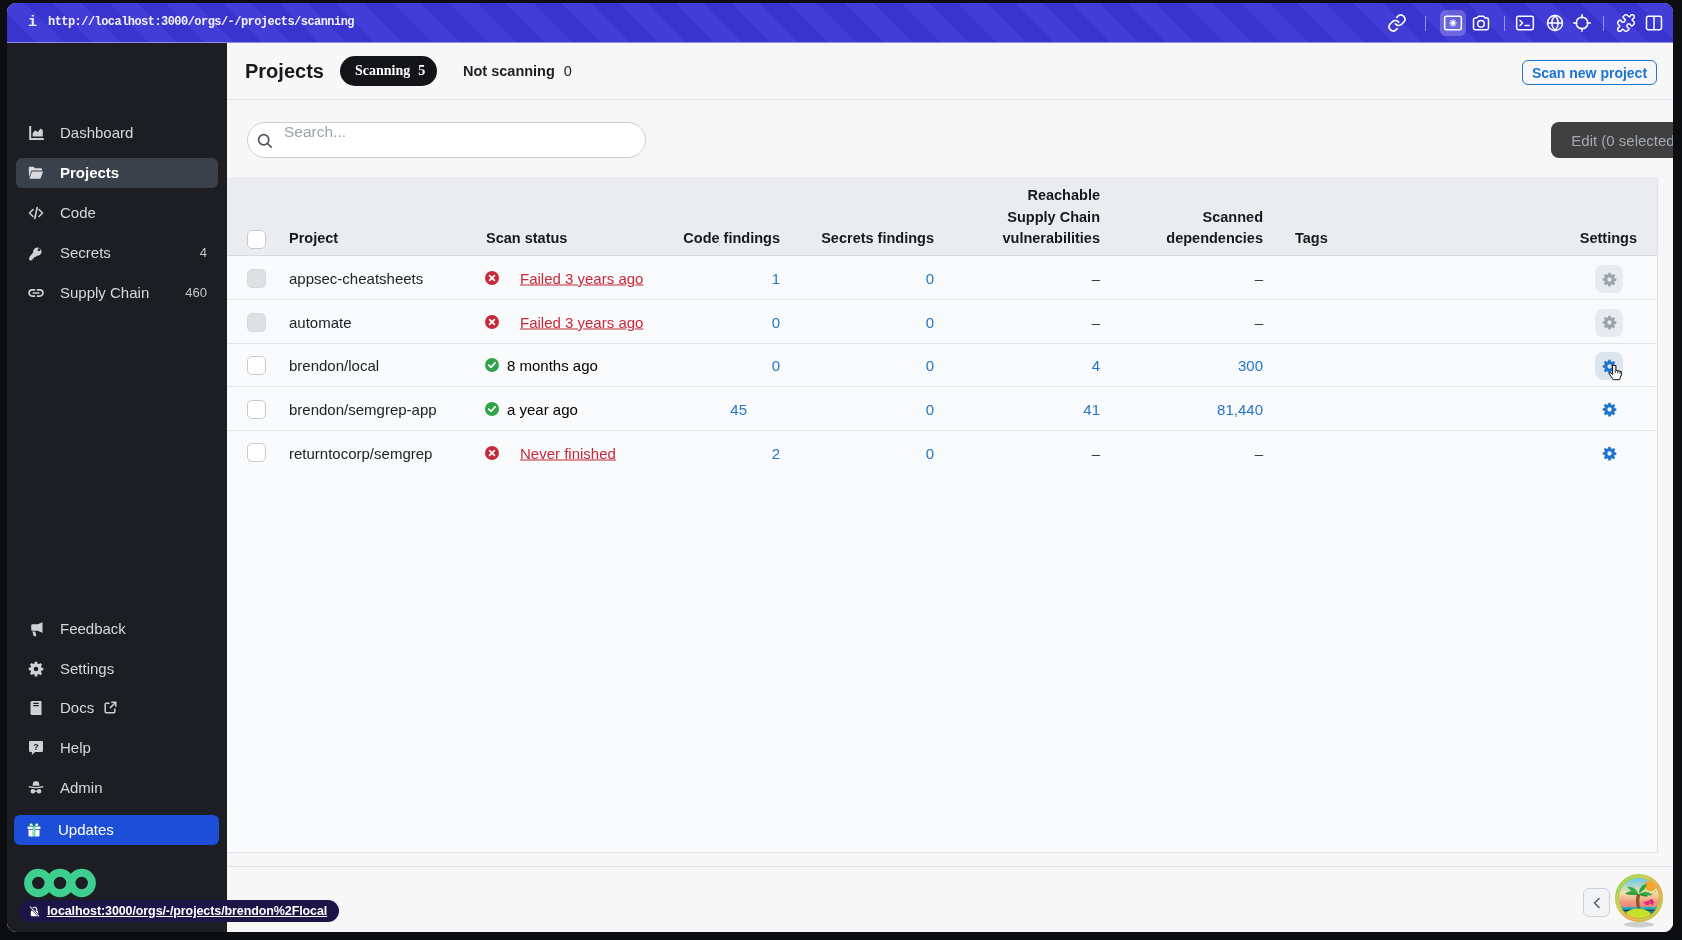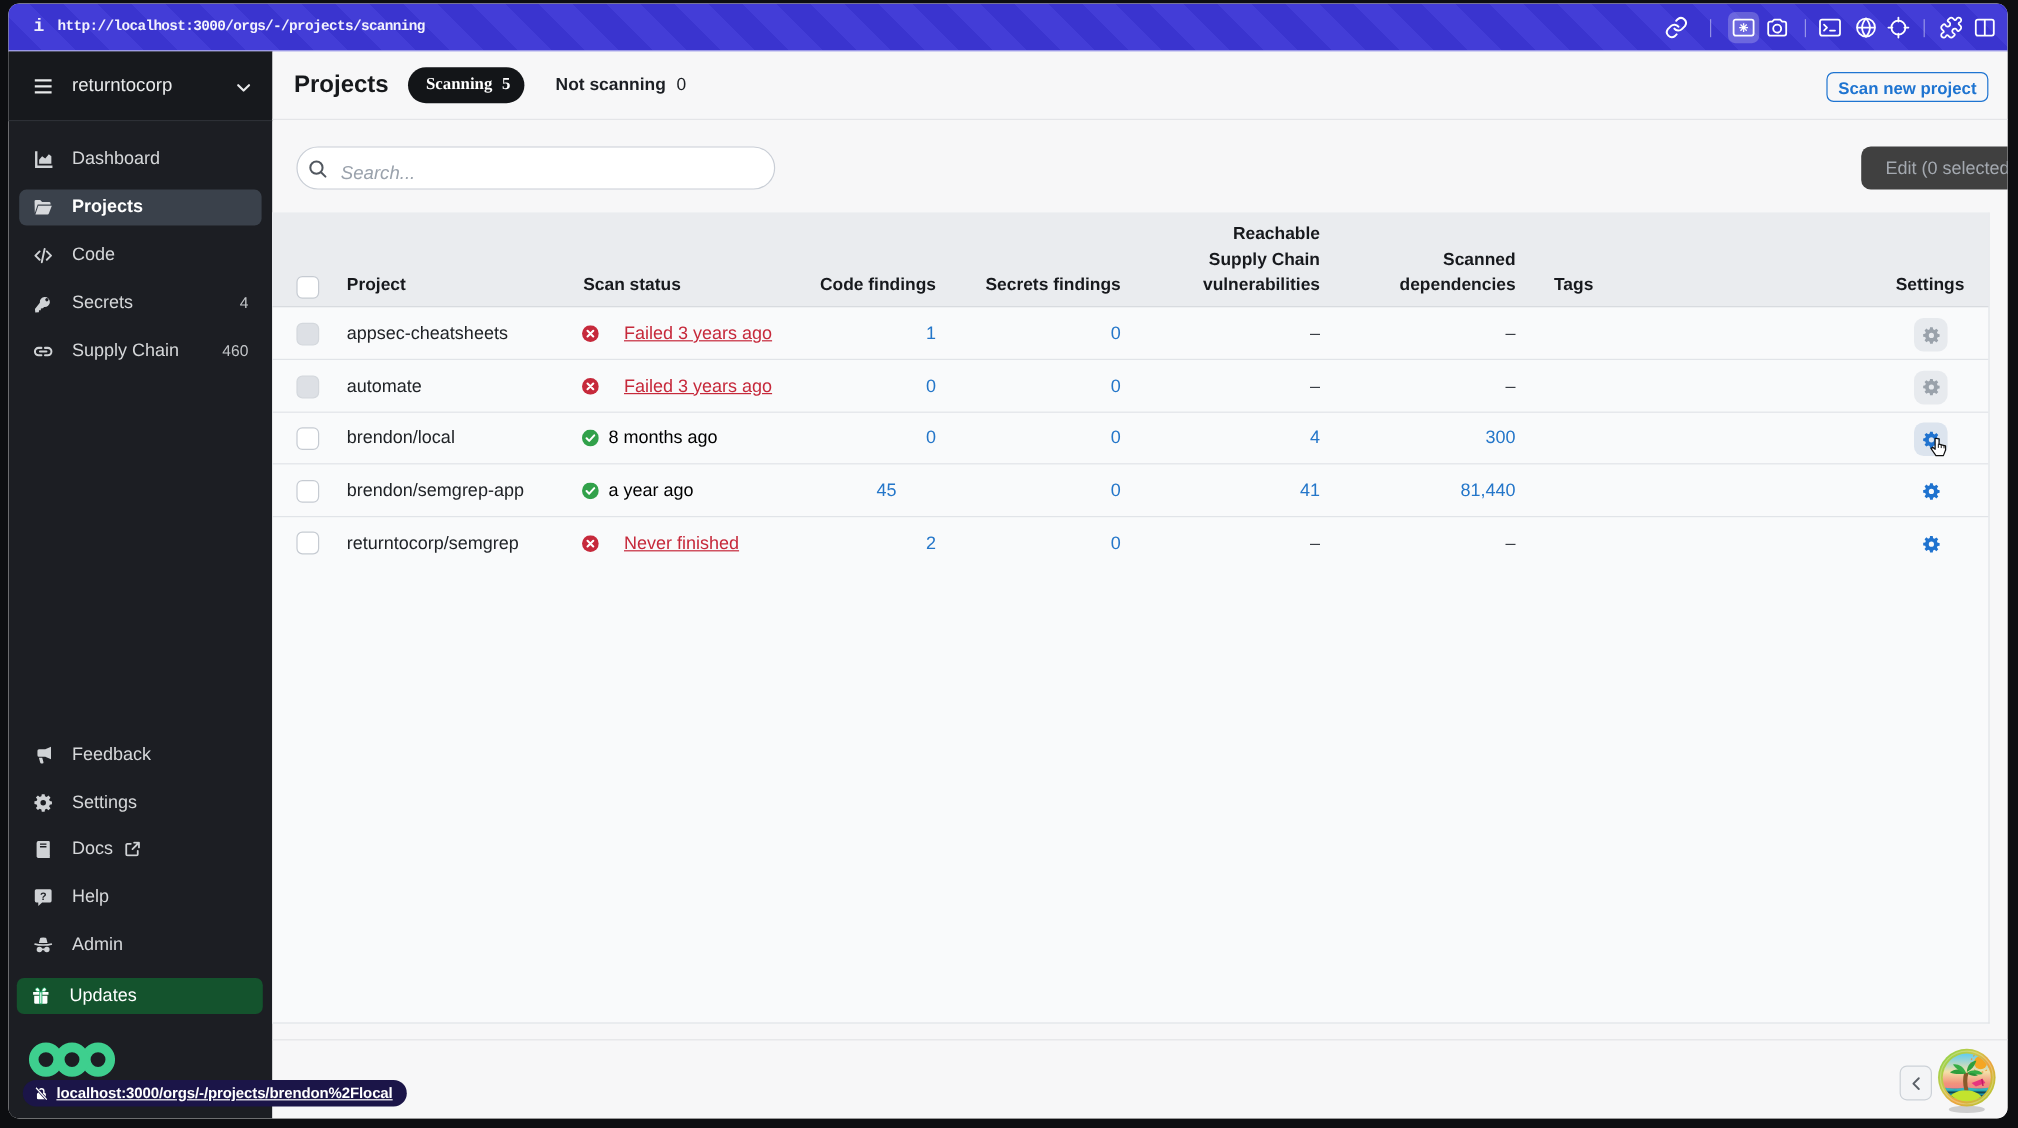--- a/index.html
+++ b/index.html
@@ -17,37 +17,37 @@
 
 #sidebar { position:absolute; left:0; top:40px; width:220px; height:889px; background:#1c1e23; }
 #sbhead { position:absolute; left:0; top:0; width:220px; height:58px; background:#17191d; border-bottom:1px solid #2d3036; }
 .sbtext { color:#d9dbdd; font-size:15px; }
 .navitem { position:absolute; left:9px; width:202px; height:30px; border-radius:6px; }
 .navitem .ic { position:absolute; left:12px; top:7px; width:16px; height:16px; }
 .navitem .lb { position:absolute; left:44px; top:6px; font-size:15px; color:#d6d8da; white-space:nowrap; }
 .navitem .bd { position:absolute; right:11px; top:7px; font-size:13px; color:#c3c6c9; }
 #navProjects { background:#3a414b; }
 #navProjects .lb { color:#ffffff; font-weight:bold; }
-#navUpdates { background:#14532d; left:7px; width:205px; }
+#navUpdates { background:#1d4ed8; left:7px; width:205px; }
 #navUpdates .lb { color:#ffffff; }
 
 #sblogo { position:absolute; left:17px; top:825px; }
 #tooltip { position:absolute; left:12px; top:897px; height:22px; background:#1b1548; border-radius:11px; display:flex; align-items:center; padding:0 12px 0 9px; z-index:60; }
 #tooltip span { color:#ffffff; font-size:12.5px; font-weight:bold; letter-spacing:-0.1px; margin-left:6px;text-decoration:underline; }
 
 #main { position:absolute; left:220px; top:40px; width:1446px; height:889px; background:#f7f7f8; }
 #pagehead { position:absolute; left:0; top:0; width:1446px; height:57px; border-bottom:1px solid #e4e5e8; }
 #ptitle { position:absolute; left:18px; top:17px; font-size:20px; font-weight:bold; color:#17191c; }
 #pillScan { position:absolute; left:113px; top:13px; height:30px; border-radius:15px; background:#131518; color:#fff; font-size:14px; font-weight:bold; display:flex; align-items:center; padding:0 12px 0 15px;font-family:Liberation Serif, serif; }
 #pillScan b { font-weight:bold; margin-left:8px; }
 #pillNot { position:absolute; left:236px; top:20px; font-size:14.5px; font-weight:bold; color:#1c1f24; }
 #pillNot b { font-weight:normal; margin-left:9px; }
 #btnScanNew { position:absolute; left:1295px; top:17px; width:135px; height:25px; border:1.5px solid #1e74d1; border-radius:6px; color:#1e74d1; font-size:14px; font-weight:bold; display:flex; align-items:center; justify-content:center; }
 #searchbox { position:absolute; left:20px; top:79px; width:399px; height:36px; background:#ffffff; border:1px solid #c9ced6; border-radius:18px; }
-#searchbox span { position:absolute; left:36px; top:13px; font-size:15.5px; color:#9aa2ac;font-style:italic; }
+#searchbox span { position:absolute; left:36px; top:0; font-size:15.5px; color:#9aa2ac; }
 #btnEdit { position:absolute; left:1276px; top:79px; width:149px; height:36px; background:#404040; border-radius:8px; color:#a4a9b0; font-size:15px; font-weight:normal; display:flex; align-items:center; justify-content:center;margin-left:48px; }
 
 #table { position:absolute; left:0; top:134px; width:1431px; height:676px; background:#f9fafb; border-right:1px solid #e0e3e6; border-bottom:1px solid #e0e3e6; }
 #thead { position:absolute; left:0; top:0; width:1430px; height:79px; background:#eaecef; border-bottom:1px solid #d8dbdf; }
 .th { position:absolute; font-size:14.5px; font-weight:bold; color:#17191d; line-height:21.5px; }
 .row { position:absolute; left:0; width:1430px; height:43px; border-bottom:1px solid #e1e4e8; }
 .row:last-of-type { border-bottom:none; }
 .cell { position:absolute; font-size:15px; color:#202327; top:50%; transform:translateY(-50%); white-space:nowrap; }
 .num { color:#2476c9; }
 .dash { color:#3a3e45; }
@@ -104,29 +104,20 @@
     <svg class="tbi" style="left:1609px" viewBox="0 0 24 24" fill="none" stroke="#fff" stroke-width="1.8" stroke-linejoin="round">
           <path d="M19.44 7.85c-.05.32.06.65.29.88l1.57 1.57c.47.47.7 1.08.7 1.7s-.23 1.23-.7 1.7l-1.61 1.61a.98.98 0 01-.84.28c-.47-.07-.8-.48-.97-.93a2.5 2.5 0 10-3.21 3.22c.45.17.86.5.93.97a.98.98 0 01-.28.84l-1.61 1.61c-.47.47-1.09.7-1.7.7s-1.23-.23-1.7-.7l-1.57-1.57a1.03 1.03 0 00-.88-.29c-.49.07-.84.5-1.02.97a2.5 2.5 0 11-3.24-3.24c.46-.18.9-.53.97-1.02a1.03 1.03 0 00-.29-.88L2.7 13.7a2.4 2.4 0 01-.7-1.7c0-.62.24-1.23.7-1.7l1.53-1.53c.24-.24.58-.35.92-.3.51.08.88.53 1.07 1.01a2.5 2.5 0 103.26-3.26c-.48-.2-.93-.56-1.01-1.07-.05-.34.06-.68.3-.92L10.3 2.7c.47-.47 1.08-.7 1.7-.7s1.23.23 1.7.7l1.57 1.57c.23.23.56.34.88.29.49-.07.84-.5 1.02-.97a2.5 2.5 0 113.24 3.24c-.46.18-.9.53-.97 1.02z"></path>
         </svg>
     <svg class="tbi" style="left:1637px" viewBox="0 0 24 24" fill="none" stroke="#fff" stroke-width="1.8">
           <rect x="3" y="4" width="18" height="16" rx="2"></rect>
           <path d="M12 4v16"></path>
         </svg>
   </div>
 
   <div id="sidebar">
-    <div id="sbhead">
-      <svg style="position:absolute;left:21px;top:21px" width="16" height="16" viewBox="0 0 16 16">
-            <path d="M1 3h14M1 8h14M1 13h14" stroke="#e8e9ea" stroke-width="1.8"></path>
-          </svg>
-      <div class="sbtext" style="position:absolute;left:53px;top:20px;font-size:15.5px;color:#e9eaeb;">returntocorp</div>
-      <svg style="position:absolute;left:189px;top:23px" width="14" height="14" viewBox="0 0 14 14" fill="none">
-            <path d="M2.5 5l4.5 4.5L11.5 5" stroke="#e8e9ea" stroke-width="1.8" stroke-linecap="round" stroke-linejoin="round"></path>
-          </svg>
-    </div>
 
     <div class="navitem" id="navDash" style="top:75px">
       <svg class="ic" viewBox="0 0 16 16" fill="#cfd2d5">
             <path d="M1.2 1h2v12h12.6v2H1.2z"></path>
             <path d="M4.6 11.5V8.2l2.5-3 2.6 1.8 3-3.4 2.1 1.6v6.3z"></path>
           </svg>
       <div class="lb">Dashboard</div>
     </div>
     <div class="navitem" id="navProjects" style="top:115px">
       <svg class="ic" viewBox="0 0 16 16" fill="#d7d9dc">

